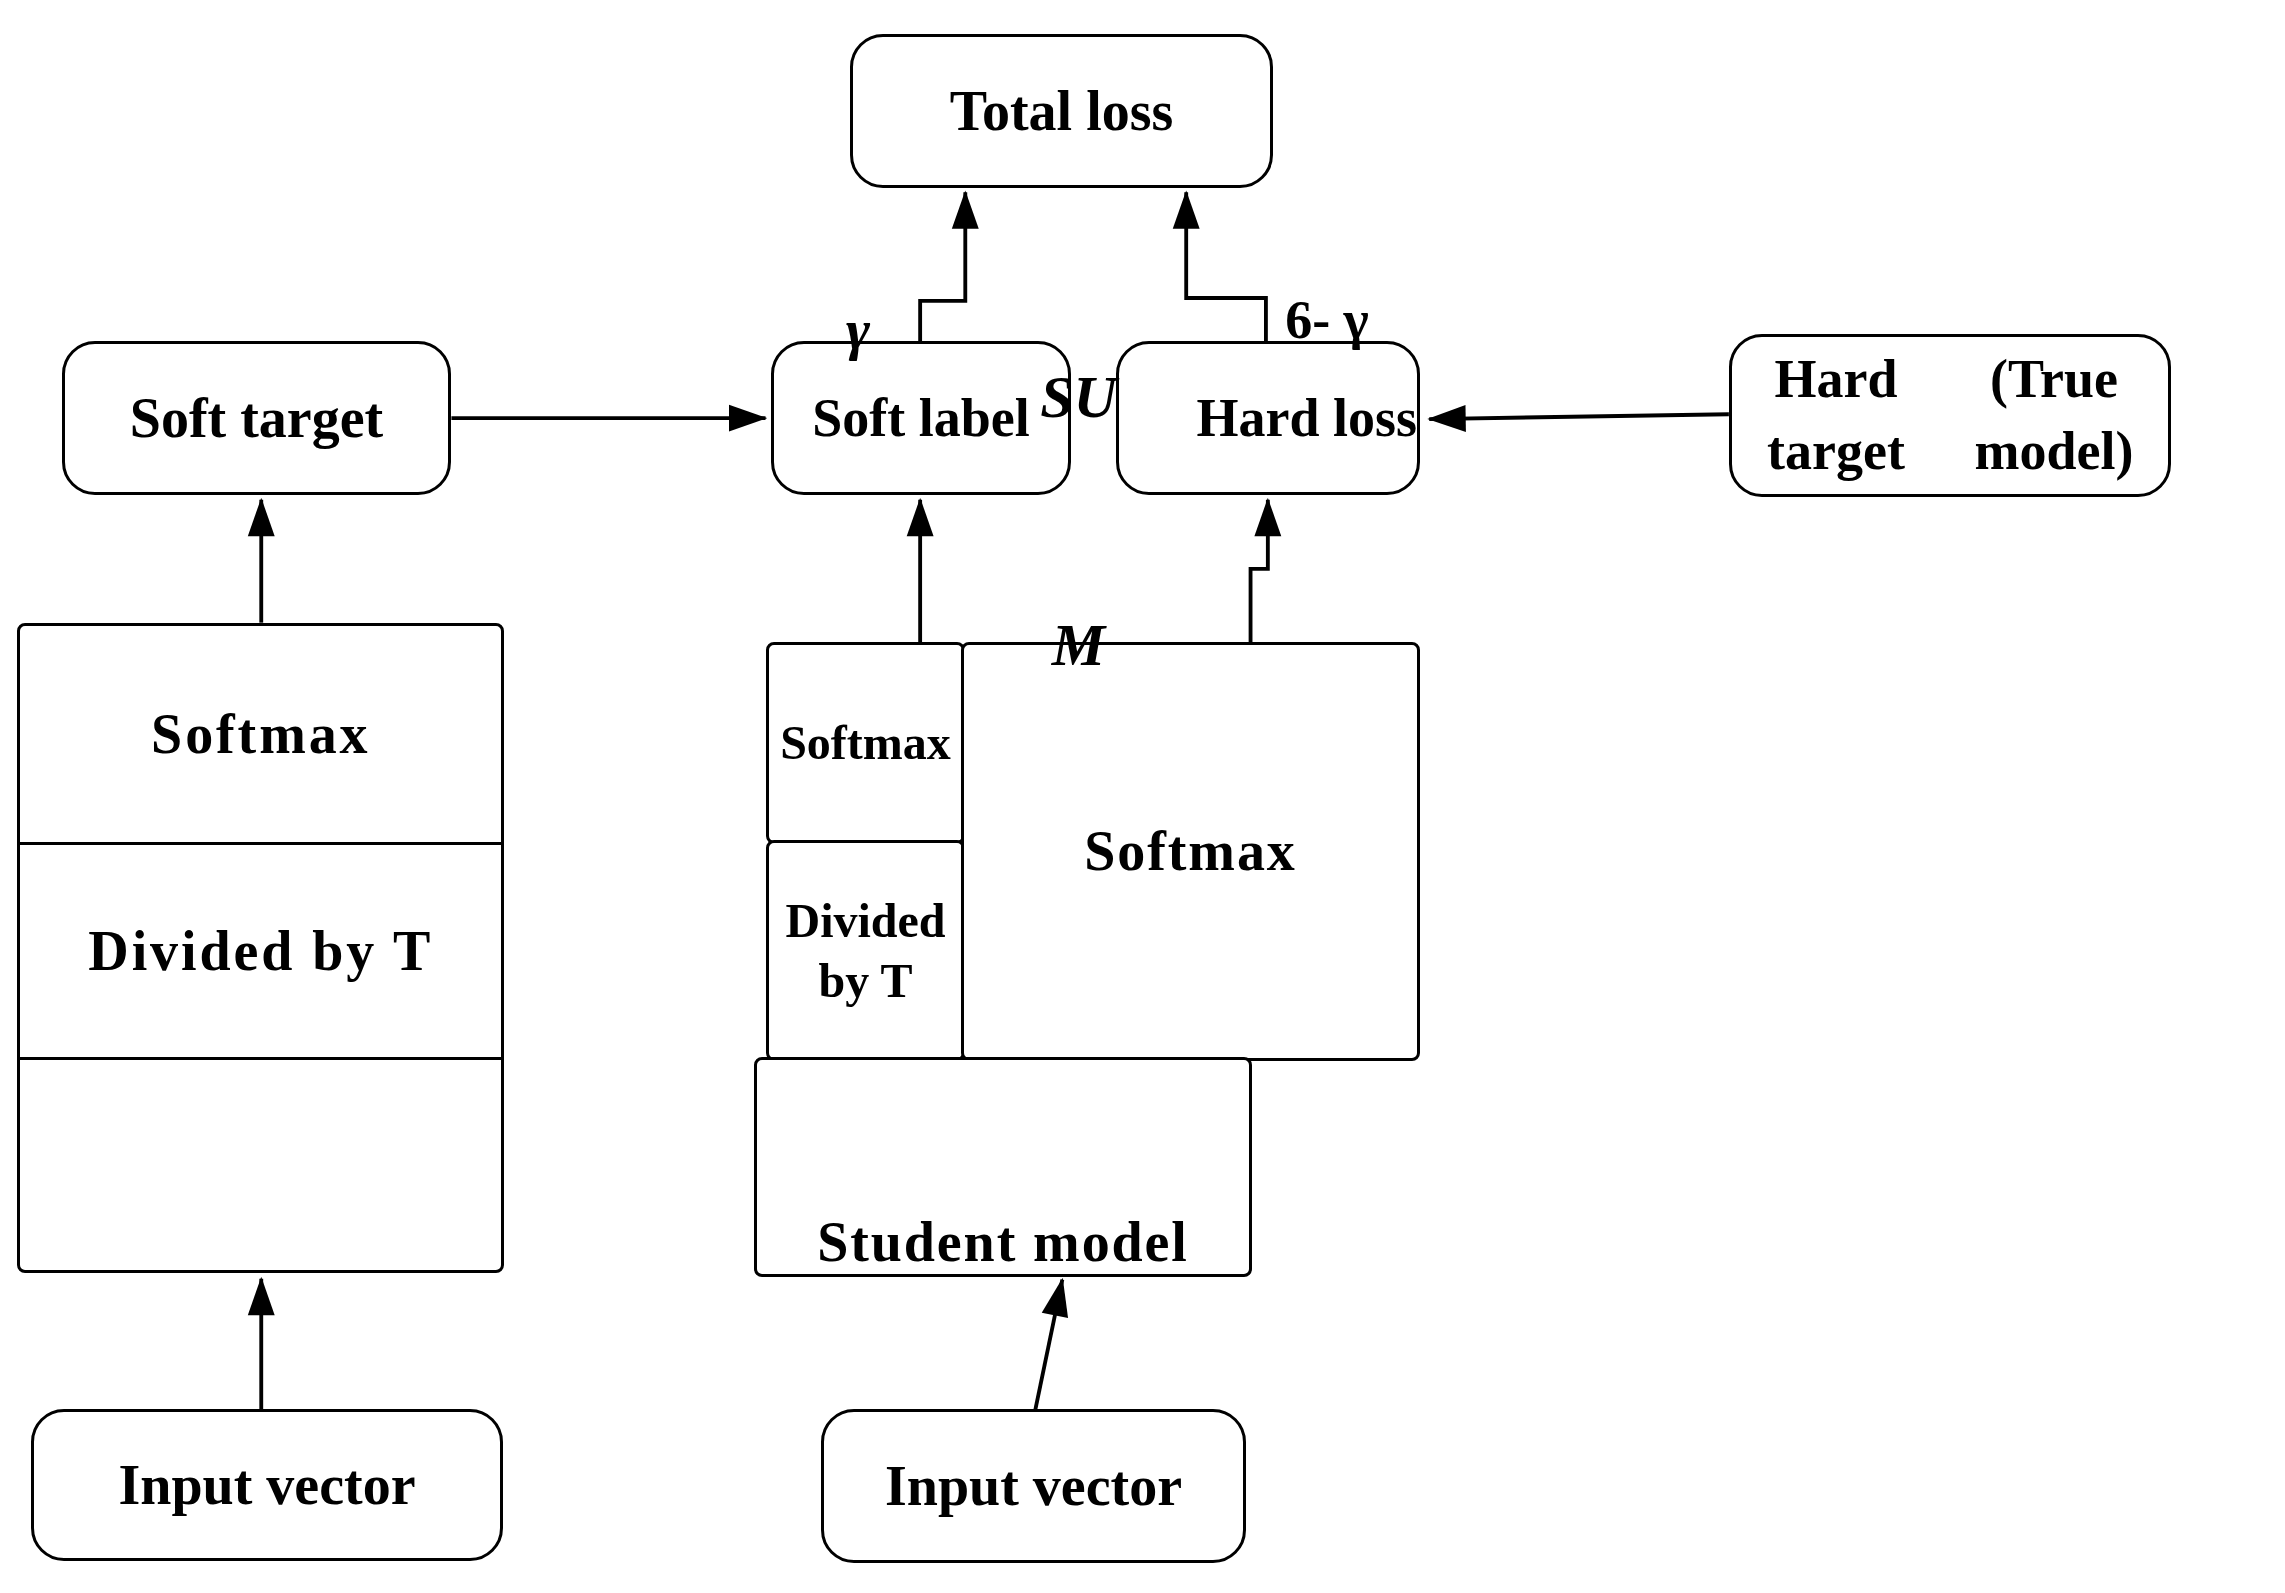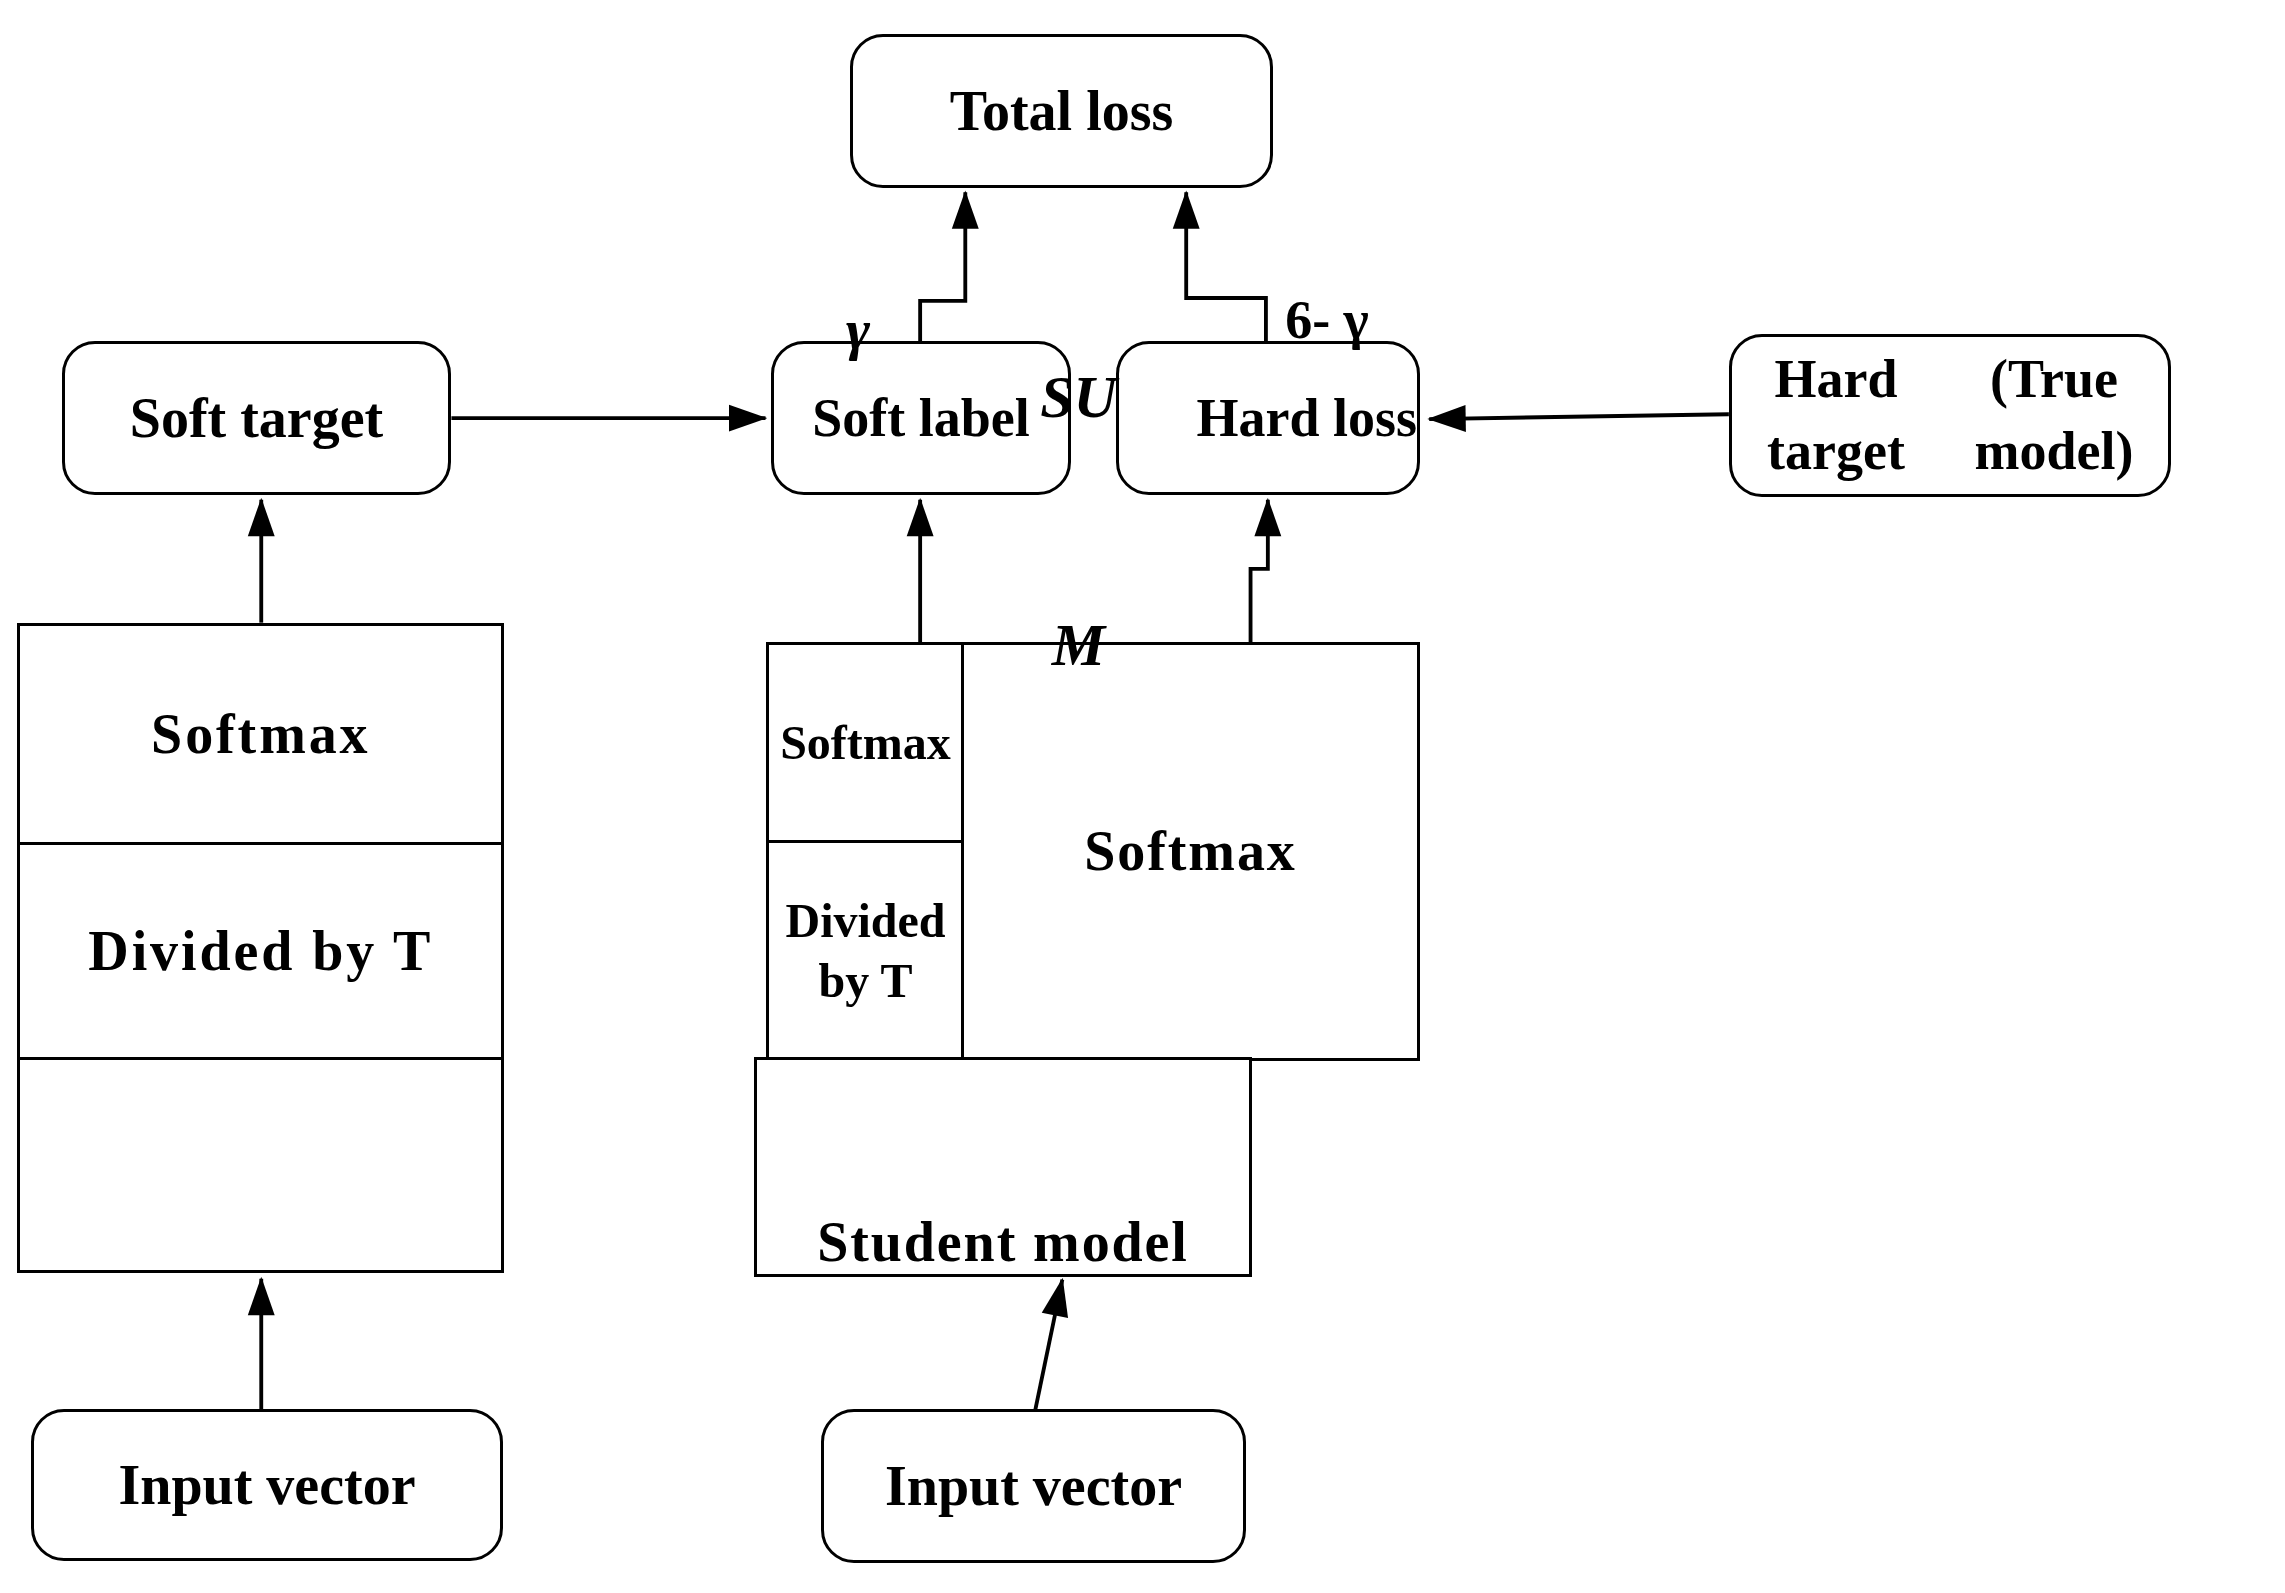--- a/index.html
+++ b/index.html
@@ -18,21 +18,21 @@
     background:#fff;
     display:flex;
     align-items:center;
     justify-content:center;
     text-align:center;
     font-weight:bold;
     font-size:54px;
     line-height:1.15;
   }
   .rounded{border-radius:33px;}
-  .sharp{border-radius:0;}
+  .sharp{border-radius:8px;}
 
   
   .total-loss   {left:850px; top:34px;  width:423px; height:154px; font-size:56px;}
   .soft-target  {left:62px;  top:341px; width:389px; height:154px; font-size:56px;}
   .soft-loss    {left:771px; top:341px; width:300px; height:154px;}
   .hard-loss    {left:1116px;top:341px; width:304px; height:154px;justify-content:flex-end;}
   .hard-target  {left:1729px;top:334px; width:442px; height:163px; font-size:54px; line-height:1.32; flex-direction:row;}
   .input-left   {left:31px;  top:1409px;width:472px; height:152px; font-size:56px;}
   .input-student{left:821px; top:1409px;width:425px; height:154px; font-size:56px;}
 

